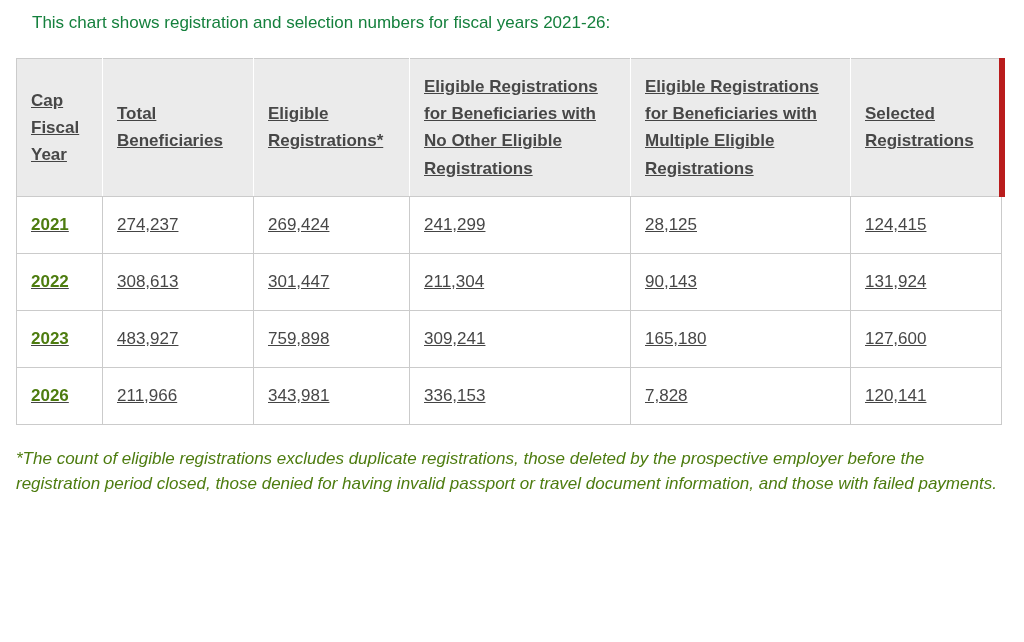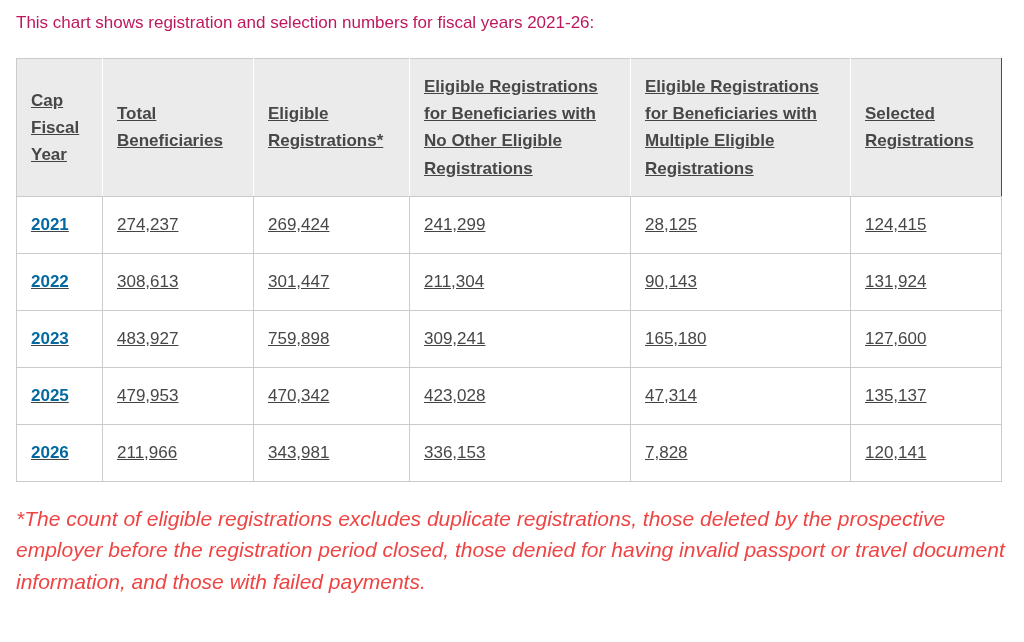--- a/index.html
+++ b/index.html
@@ -12,22 +12,22 @@
   .page {
     width: 1024px;
     height: 642px;
     box-sizing: border-box;
     padding: 12px 16px 0 16px;
     overflow: hidden;
   }
   .intro {
     font-size: 17px;
     line-height: 1.3;
-    margin: 0 0 24px 0;
-    color: #be185d;
+    margin: 0 0 24px 16px;
+    color: #15803d;
   }
   table.data-table {
     border-collapse: collapse;
     table-layout: fixed;
     width: 985px;
     text-decoration: underline;
   }
   table.data-table th,
   table.data-table td {
     border: 1px solid #cbcbcb;
@@ -39,39 +39,39 @@
   table.data-table th {
     background: #ebebeb;
     font-weight: bold;
     line-height: 1.6;
     padding: 14px 14px;
     vertical-align: middle;
     height: 108px;
     border-right: 1px solid #ffffff; 
   }
   table.data-table th:last-child {
-    border-right: 1px solid #b91c1c;
+    border-right: 6px solid #b91c1c;
   }
   table.data-table td {
     padding: 0 14px;
     height: 56px;
     vertical-align: middle;
     background: #ffffff;
   }
   table.data-table td.year-cell {
     font-weight: bold;
-    color: #0369a1;
+    color: #4d7c0f;
   }
   .footnote {
     font-style: italic;
-    font-size: 21px;
+    font-size: 17px;
     line-height: 1.5;
     margin: 21px 0 0 0;
     max-width: 990px;
-    color: #ef4444;
+    color: #4d7c0f;
   }
 </style>
 </head>
 <body>
 
 <div class="page">
 
   <p class="intro">This chart shows registration and selection numbers for fiscal years 2021-26:</p>
 
   <table class="data-table">
@@ -112,28 +112,20 @@
       </tr>
       <tr>
         <td class="year-cell">2023</td>
         <td>483,927</td>
         <td>759,898</td>
         <td>309,241</td>
         <td>165,180</td>
         <td>127,600</td>
       </tr>
       <tr>
-        <td class="year-cell">2025</td>
-        <td>479,953</td>
-        <td>470,342</td>
-        <td>423,028</td>
-        <td>47,314</td>
-        <td>135,137</td>
-      </tr>
-      <tr>
         <td class="year-cell">2026</td>
         <td>211,966</td>
         <td>343,981</td>
         <td>336,153</td>
         <td>7,828</td>
         <td>120,141</td>
       </tr>
     </tbody>
   </table>
 

